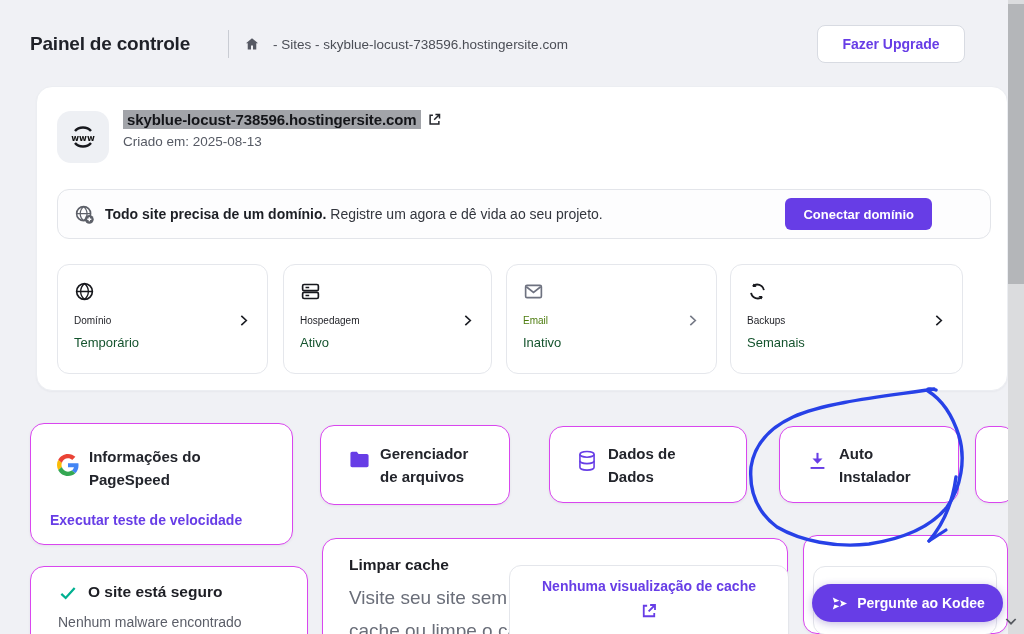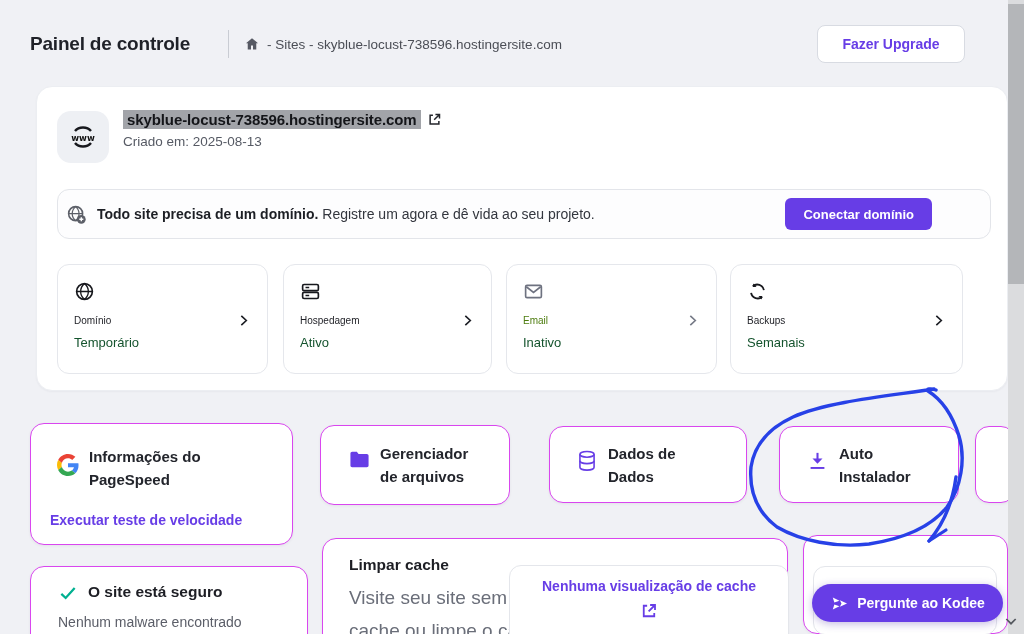--- a/index.html
+++ b/index.html
@@ -8,21 +8,21 @@
     font-family:"Liberation Sans","DejaVu Sans",sans-serif;
     background:#f0f1f5;
     position:relative;
     color:#1d1e22;
   }
   .abs { position:absolute; }
 
   
   .page-title { left:30px; top:33px; font-size:19px; font-weight:bold; color:#1f2128; letter-spacing:-0.2px; }
   .hdr-divider { left:228px; top:30px; width:1px; height:28px; background:#c9ccd3; }
-  .breadcrumb { left:244px; top:36px; display:flex; align-items:center; gap:7px; }
+  .breadcrumb { left:244px; top:36px; display:flex; align-items:center; gap:13px; }
   .breadcrumb svg { width:16px; height:16px; }
   .breadcrumb-text { font-size:13.5px; color:#4b4e56; }
   .upgrade-btn {
     left:817px; top:25px; width:148px; height:38px;
     background:#fff; border:1px solid #d8dbe2; border-radius:8px;
     color:#673de6; font-size:14px; font-weight:bold;
     display:flex; align-items:center; justify-content:center; cursor:pointer;
   }
 
   
@@ -38,21 +38,21 @@
   .site-title-row { left:86px; top:23px; display:flex; align-items:center; gap:6px; }
   .site-domain {
     background:#a2a4a9; color:#141519; font-weight:bold; font-size:15px;
     padding:1px 4px; letter-spacing:-0.1px;
   }
   .site-created { left:86px; top:47px; font-size:13.5px; color:#565a64; }
 
   .notice-banner {
     left:20px; top:102px; width:934px; height:50px;
     background:#fdfdfe; border:1px solid #e3e5ea; border-radius:12px;
-    display:flex; align-items:center; padding:0 12px 0 8px;
+    display:flex; align-items:center; padding:0 12px 0 16px;
   }
   .notice-text { font-size:14px; color:#33363e; margin-left:10px; flex:1; }
   .notice-text b { color:#1d1f25; }
   .connect-btn {
     background:#673de6; color:#fff; border:none; border-radius:6px;
     height:32px; padding:0 18px; font-size:13px; font-weight:bold;
     font-family:inherit; cursor:pointer; margin-right:46px;
   }
 
   .status-card {

